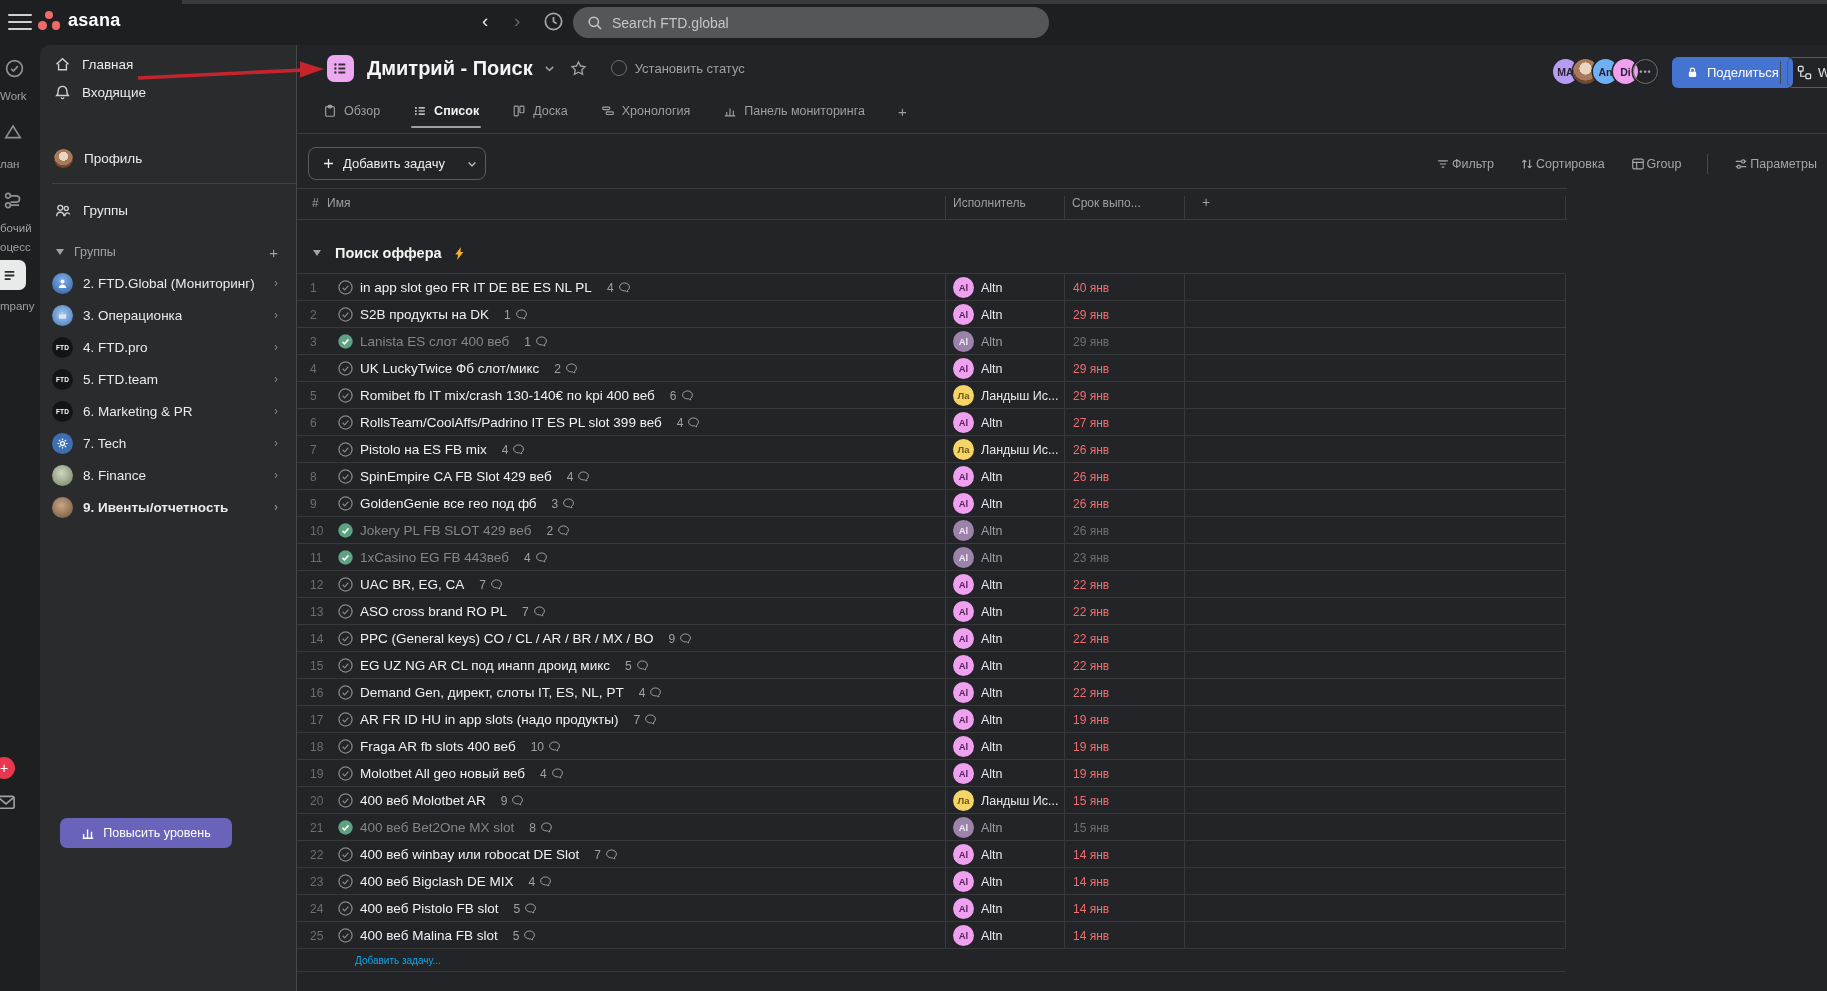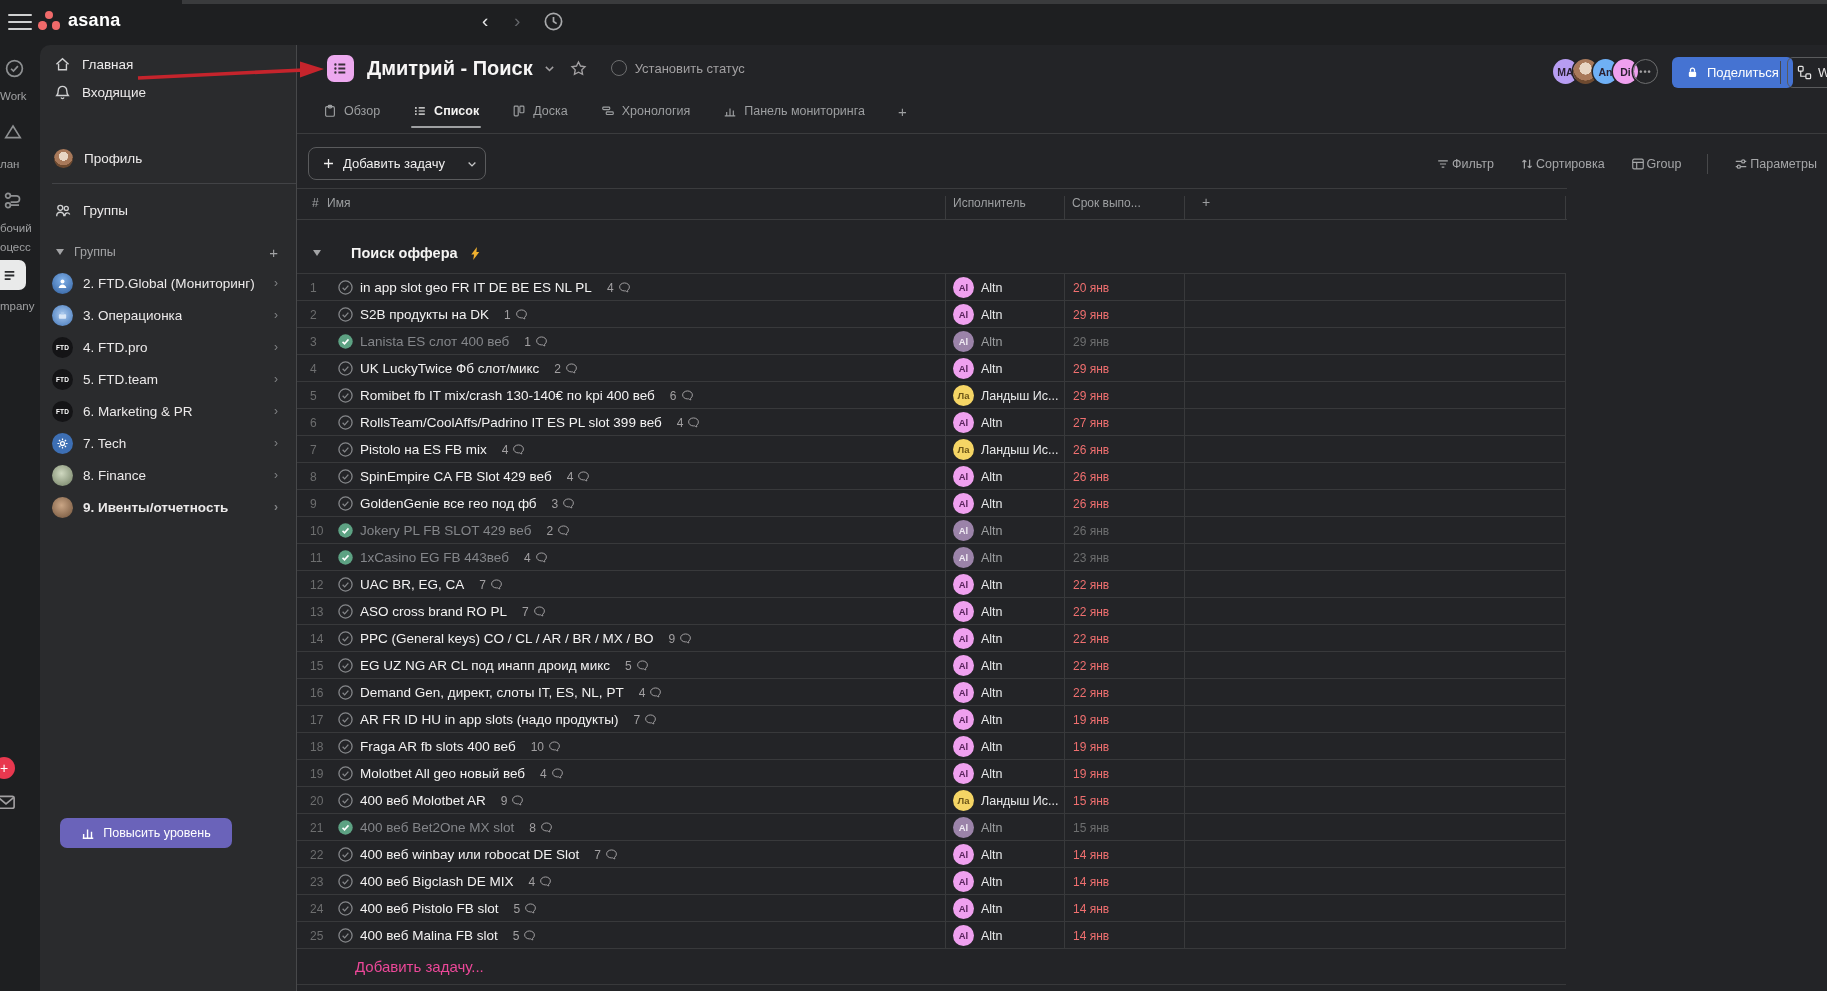--- a/index.html
+++ b/index.html
@@ -86,43 +86,43 @@
              font-size:12.5px;color:#a5a6a8}
   .vo-item{display:flex;align-items:center;gap:2px;cursor:pointer}
   .vo-div{width:1px;height:20px;background:#47484a}
   
   .table{position:absolute;left:0;top:143px;width:1270px}
   .thead{position:relative;height:30px;border-top:1px solid #3b3c3e;border-bottom:1px solid #3b3c3e;
          font-size:12px;color:#9d9fa1}
   .thead span{position:absolute;top:7px}
   .vline{position:absolute;top:0;bottom:0;width:1px;background:#3b3c3e}
   .section-row{position:absolute;left:0;top:50px;height:30px;display:flex;align-items:center;gap:10px;padding-left:16px;cursor:pointer}
-  .section-title{font-size:14.5px;font-weight:bold;color:#f5f4f3;margin-left:20px}
+  .section-title{font-size:14.5px;font-weight:bold;color:#f5f4f3;margin-left:4px}
   .rows{position:absolute;left:0;top:85px;width:1269px}
   .trow{position:absolute;left:0;width:1269px;height:27px;border-top:1px solid #38393b;cursor:pointer}
   .tnum{position:absolute;left:13px;top:7px;font-size:12px;color:#6d6e6f}
   .tcheck{position:absolute;left:40px;top:5px;color:#85878a}
   .tcheck.done-check{color:#5da283}
   .nwrap{position:absolute;left:63px;top:0;height:100%;display:flex;align-items:center;gap:15px}
   .tname{font-size:13.5px;font-weight:500;color:#f3f2f2;white-space:nowrap}
   .tcom{display:flex;align-items:center;gap:4px;font-size:12px;color:#a2a0a2}
   .cell-as{position:absolute;left:648px;top:0;width:119px;height:100%;border-left:1px solid #38393b;
            display:flex;align-items:center;gap:7px;padding-left:7px;box-sizing:border-box}
   .av-s{width:21px;height:21px;border-radius:50%;flex:0 0 auto;display:flex;align-items:center;justify-content:center;
         font-size:9.5px;font-weight:bold}
   .avname{font-size:12.5px;color:#e8e9ea;white-space:nowrap;overflow:hidden}
   .cell-due{position:absolute;left:767px;top:0;width:120px;height:100%;border-left:1px solid #38393b;
             display:flex;align-items:center;padding-left:8px;font-size:12px;color:#ef6f6f;box-sizing:border-box}
   .cell-add{position:absolute;left:887px;top:0;width:382px;height:100%;border-left:1px solid #38393b;
             border-right:1px solid #38393b;box-sizing:border-box}
   .trow.done .tname{color:#84868a}
   .trow.done .cell-due{color:#6d6e6f}
   .trow.done .avname{color:#9d9fa1}
-  .tfoot{position:absolute;left:0;top:760px;width:1269px;height:37px;border-top:1px solid #38393b;border-bottom:1px solid #38393b;
-         display:flex;align-items:center;padding-left:58px;font-size:15px;color:#ec4899;cursor:pointer;box-sizing:border-box}
+  .tfoot{position:absolute;left:0;top:760px;width:1269px;height:24px;border-top:1px solid #38393b;border-bottom:1px solid #38393b;
+         display:flex;align-items:center;padding-left:58px;font-size:10px;color:#0ea5e9;cursor:pointer;box-sizing:border-box}
   .red-arrow{position:absolute;left:130px;top:58px;z-index:60;pointer-events:none}
 </style>
 </head>
 <body>
 
 <div class="stage">
 
   <div class="topbar">
     <div class="top-edge"></div>
     <div class="hamburger">
@@ -138,20 +138,29 @@
         </span>
       <span class="logo-text">asana</span>
     </div>
     <div class="nav-back">‹</div>
     <div class="nav-fwd">›</div>
     <div class="clock">
       <svg width="21" height="21" viewBox="0 0 16 16" fill="none" stroke="#a8a9ab" stroke-width="1.3">
         <circle cx="8" cy="8" r="6.2"></circle>
           <path d="M8 4.5V8l2.4 1.6"></path>
         </svg>
+    </div>
+    <div class="search">
+      <span>
+        <svg width="16" height="16" viewBox="0 0 16 16" fill="none" stroke="#c5c6c7" stroke-width="1.5">
+          <circle cx="6.8" cy="6.8" r="4.6"></circle>
+            <path d="M10.4 10.4L14 14"></path>
+          </svg>
+      </span>
+      <span>Search FTD.global</span>
     </div>
   </div>
 
   <div class="rail-item" style="left:4px;top:58px">
     <svg width="21" height="21" viewBox="0 0 16 16" fill="none" stroke="currentColor" stroke-width="1.3">
       <circle cx="8" cy="8" r="6"></circle>
         <path d="M5.4 8.2l1.8 1.8 3.4-3.8"></path>
       </svg>
   </div>
   <div class="rail-label" style="left:0;top:90px">Work</div>
@@ -457,21 +466,21 @@
                 <span>4</span>
                 <svg width="13" height="13" viewBox="0 0 16 16" fill="none" stroke="currentColor" stroke-width="1.2">
                   <path d="M8 2.4c-3.3 0-6 2.1-6 4.9s2.7 4.9 6 4.9c.4 0 .8 0 1.2-.1.8.7 1.8 1.2 3 1.3-.4-.6-.5-1.3-.4-2a4.8 4.8 0 0 0 2.2-4.1c0-2.8-2.7-4.9-6-4.9z"></path>
                 </svg>
               </div>
             </div>
             <div class="cell-as">
               <div class="av-s" style="background: rgb(239, 160, 239); color: rgb(88, 34, 92);">Al</div>
               <div class="avname">Altn</div>
             </div>
-            <div class="cell-due">20 янв</div>
+            <div class="cell-due">40 янв</div>
             <div class="cell-add"></div>
           </div>
           <div class="trow" style="top: 27px;">
             <div class="tnum">2</div>
             <div class="tcheck">
               <svg width="17" height="17" viewBox="0 0 16 16" fill="none" stroke="currentColor" stroke-width="1.2">
                 <circle cx="8" cy="8" r="6.2"></circle>
                 <path d="M5.3 8.3l1.9 1.9 3.5-4"></path>
               </svg>
             </div>

